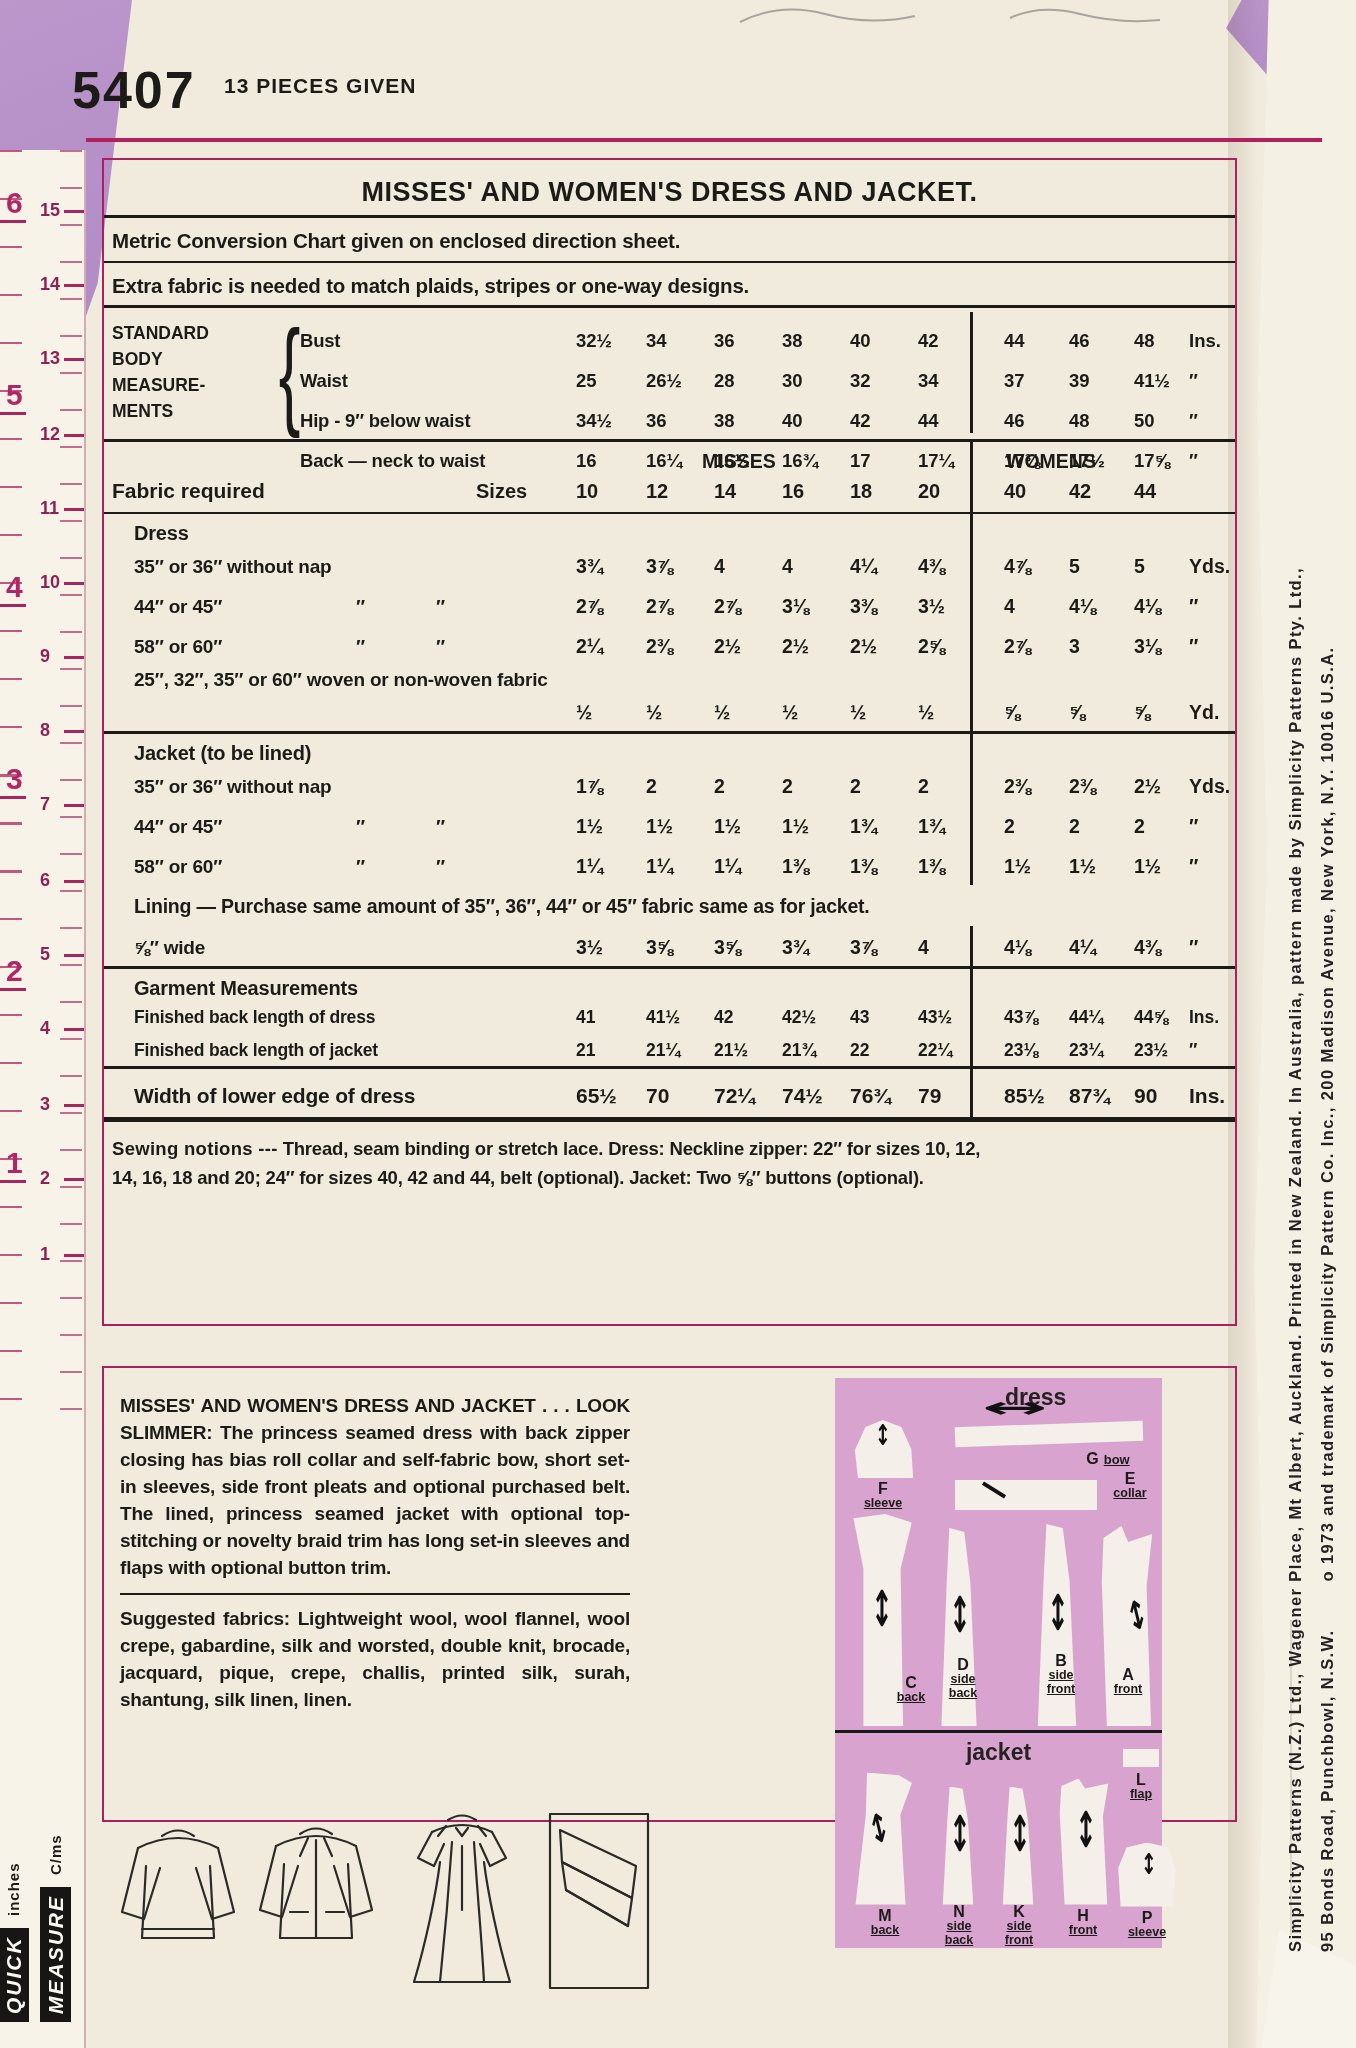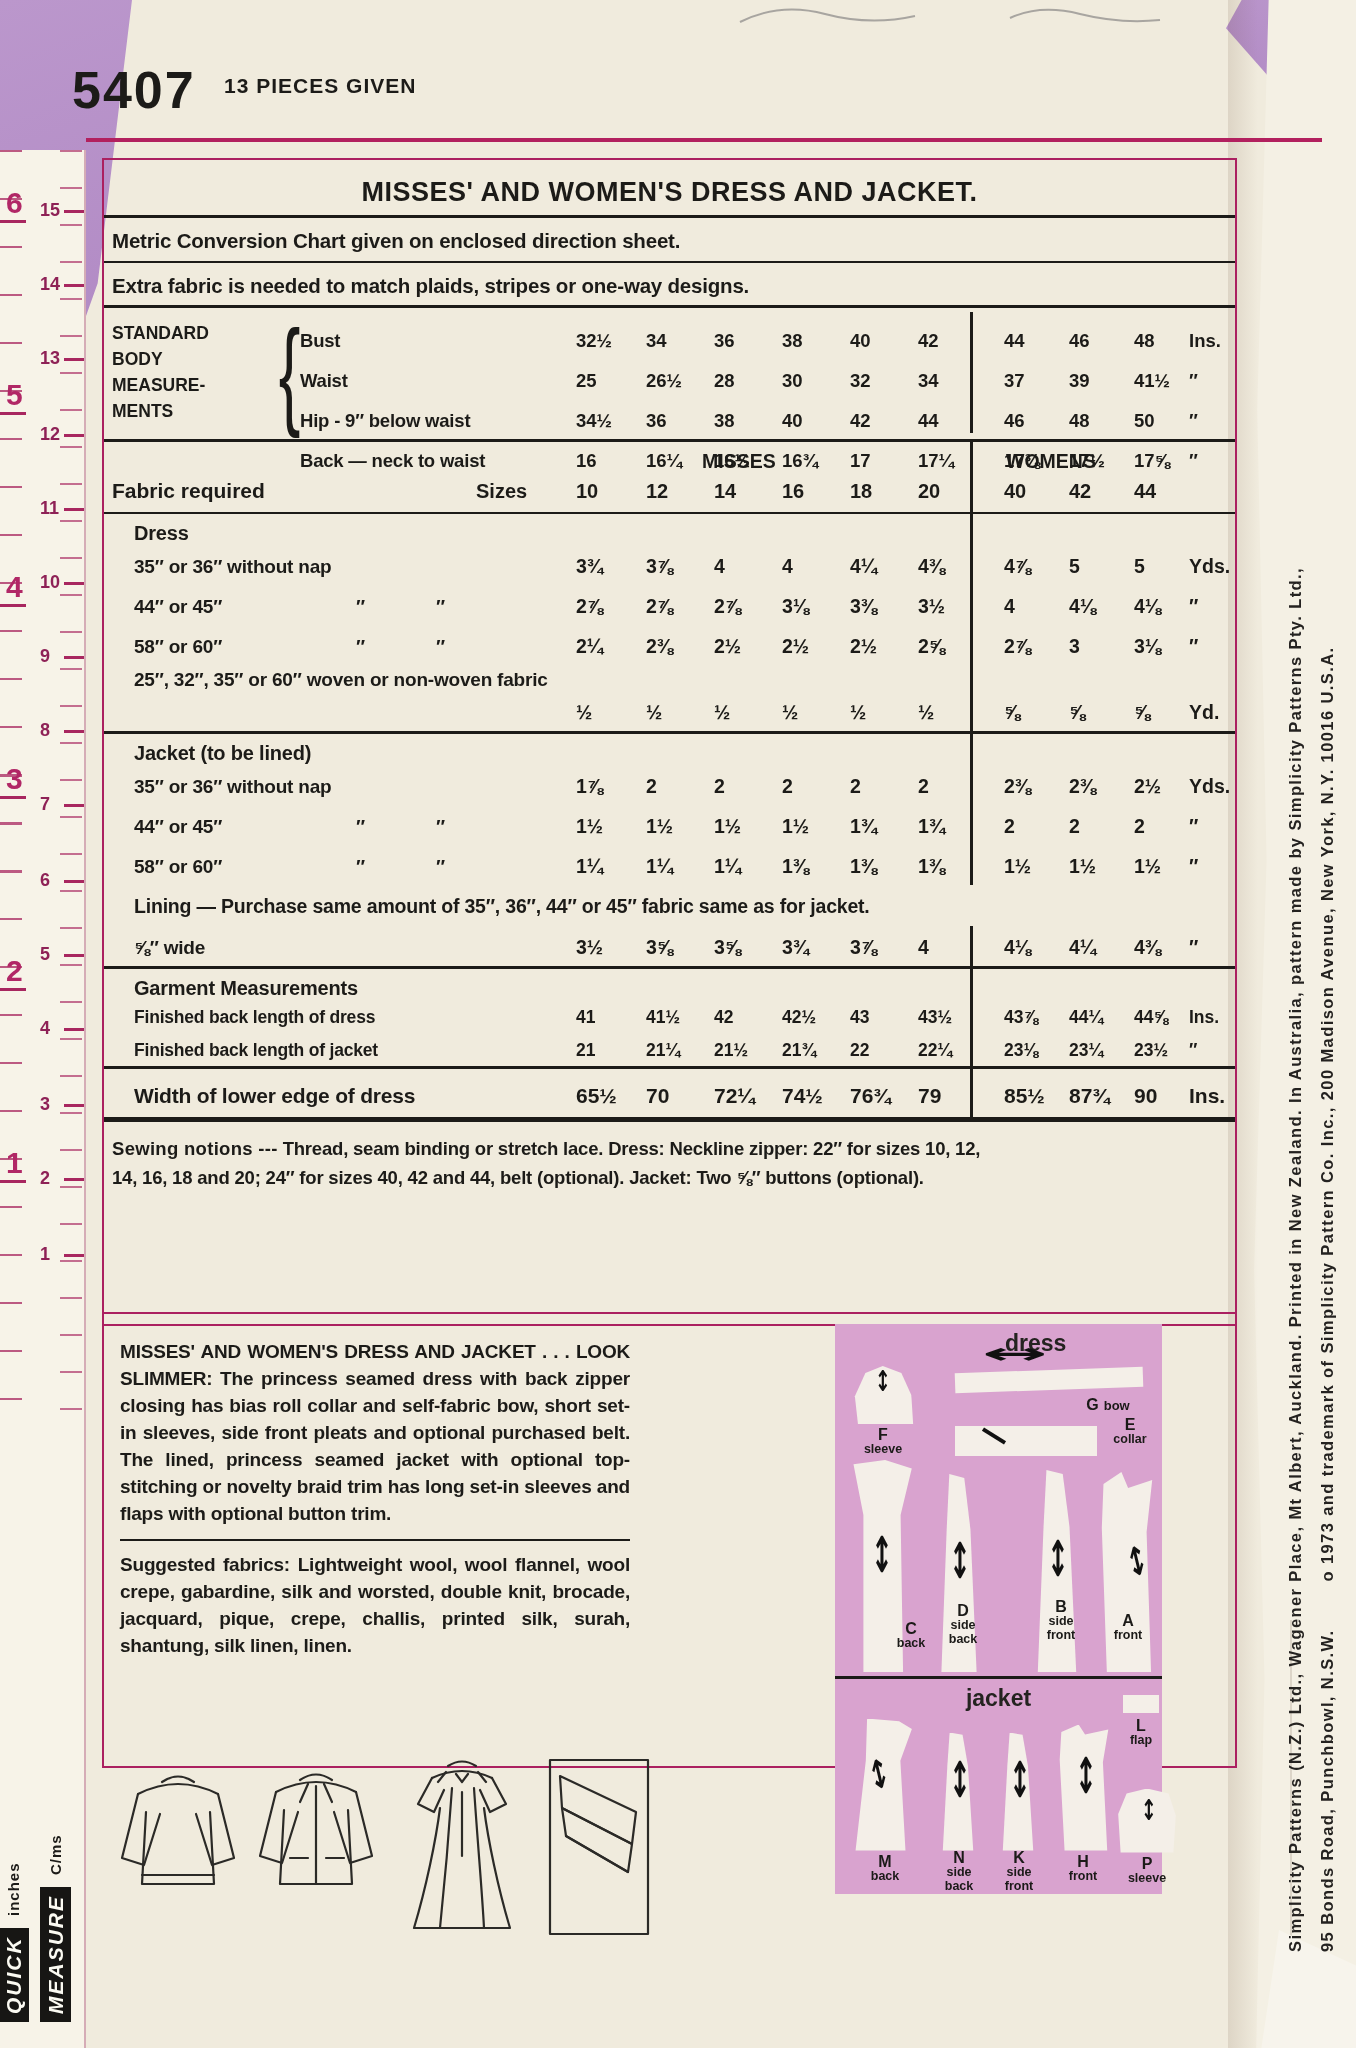--- a/index.html
+++ b/index.html
@@ -59,21 +59,21 @@
   .vrow.big{height:48px;}
   .rl{position:absolute;bottom:7px;font-size:19px;font-weight:700;letter-spacing:-.2px;white-space:pre;}
   .cell{position:absolute;bottom:7px;font-size:19.5px;font-weight:700;}
   .vrow.sm .rl,.vrow.sm .cell{font-size:17.5px;bottom:5px;}
   .vrow.big .rl,.vrow.big .cell{font-size:21px;bottom:9px;}
   .vdiv{position:absolute;top:0;bottom:0;left:866px;width:2.5px;background:#1c1b18;}
 
   #notions{padding:12px 14px 0 8px;font-size:18.5px;font-weight:700;line-height:29px;letter-spacing:-.2px;}
 
   
-  #lower-box{position:absolute;left:102px;top:1312px;width:1135px;height:456px;border:2.5px solid #ab2060;}
+  #lower-box{position:absolute;left:102px;top:1366px;width:1135px;height:456px;border:2.5px solid #ab2060;}
   #desc{position:absolute;left:16px;top:24px;width:510px;font-size:19px;font-weight:700;line-height:27px;text-align:justify;letter-spacing:-.2px;}
   #desc-rule{border:none;border-top:2.5px solid #1c1b18;margin:12px 0 10px 0;}
 
   
   #panel-wrap{position:absolute;left:731px;top:10px;width:327px;height:570px;}
   .panel{position:relative;background:#d9a3cf;width:327px;}
   #dress-panel{height:352px;}
   #panel-sep{height:2.5px;background:#1b1a18;}
   #jacket-panel{height:215px;}
   .panel-title{font-size:23px;font-weight:700;color:#242320;padding-top:6px;}
@@ -88,21 +88,21 @@
   .sh-flare{clip-path:polygon(22% 0,72% 2%,92% 8%,74% 32%,82% 100%,4% 100%,20% 32%);}
   .sh-psleeve{clip-path:polygon(6% 100%,2% 40%,16% 8%,50% 0,86% 8%,98% 42%,94% 100%);}
   .arr{position:absolute;font-family:"DejaVu Sans",sans-serif;font-weight:700;color:#111;line-height:1;}
   .arr.v{font-size:26px;transform:scaleY(1.9);}
   .arr.s{font-size:19px;transform:scaleY(1.5);}
   .arr.h{font-size:28px;transform:scaleX(2.8);}
   .arr.c{font-size:24px;transform:scaleY(1.7) rotate(-22deg);}
   .diagline{position:absolute;width:26px;height:4px;background:#111;transform:rotate(32deg);}
   .plbl{position:absolute;text-align:center;color:#1b1a18;line-height:14px;}
   .pletter{font-size:16px;font-weight:700;display:block;}
-  .pword{font-size:12.5px;font-weight:700;}
+  .pword{font-size:12.5px;font-weight:700;text-decoration:underline;}
   .plbl.inl .pword{display:inline;margin-left:5px;font-size:13px;}
   .plbl.inl .pletter{display:inline;}
 
   
   #illos{position:absolute;left:8px;top:438px;}
   #illos path,#illos rect,#illos circle{fill:none;stroke:#2b2a27;stroke-width:2.2;stroke-linejoin:round;stroke-linecap:round;}
 
   
   #ruler{position:absolute;left:0;top:150px;width:86px;height:1898px;background:#f7f3e8;
     border-right:2px solid rgba(150,40,90,.35);}

